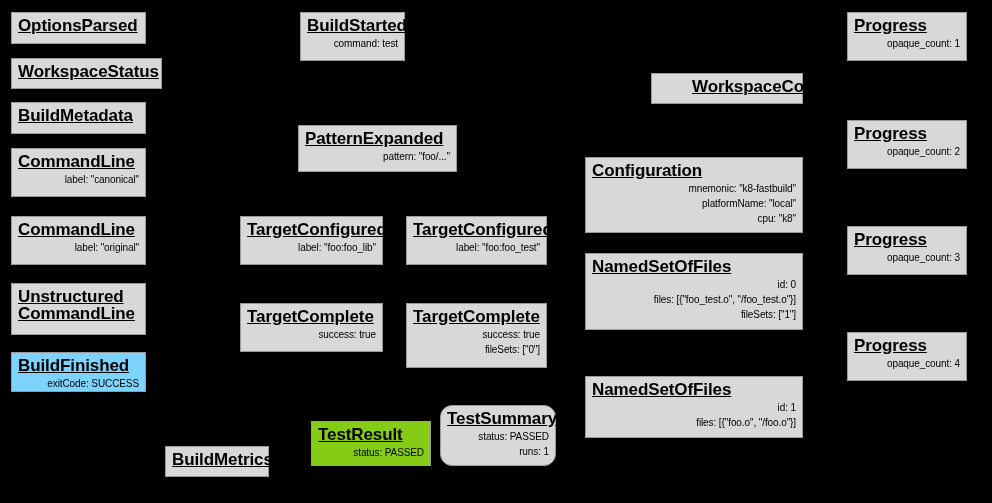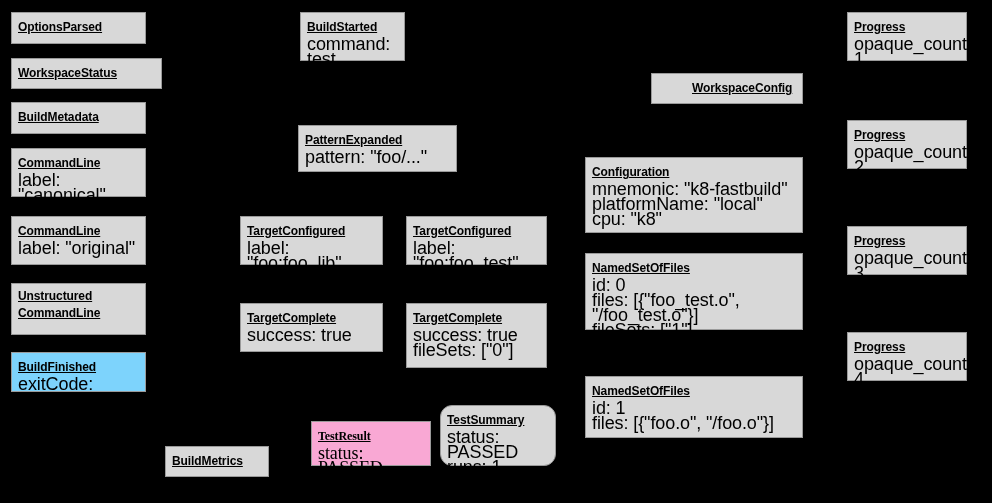--- a/index.html
+++ b/index.html
@@ -17,35 +17,36 @@
   }
   .node {
     position: absolute;
     box-sizing: border-box;
     background: #d8d8d8;
     border: 1px solid #9a9a9a;
     padding: 4px 6px 5px 6px;
     color: #000000;
   }
   .node-title {
-    font-size: 12px;
+    font-size: 17px;
     font-weight: bold;
     text-decoration: underline;
     line-height: 17px;
     white-space: pre-line;
     letter-spacing: -0.1px;
     display: inline-block;
   }
   .node-fields {
-    font-size: 18px;
+    font-size: 10px;
     font-weight: normal;
     line-height: 15px;
     margin-top: 1px;
     white-space: pre-line;
     letter-spacing: -0.1px;
+    text-align: right;
   }
   .node-fields:empty { display: none; }
 </style>
 </head>
 <body>
 
 <div id="canvas" style="width: 992px; height: 503px; background: rgb(0, 0, 0);">
     <div class="node" style="left: 11px; top: 12px; width: 135px; height: 32px; background: rgb(216, 216, 216); border-color: rgb(154, 154, 154); color: rgb(0, 0, 0);"><div class="node-title">OptionsParsed</div></div>
     <div class="node" style="left: 11px; top: 58px; width: 151px; height: 31px; background: rgb(216, 216, 216); border-color: rgb(154, 154, 154); color: rgb(0, 0, 0);"><div class="node-title">WorkspaceStatus</div></div>
     <div class="node" style="left: 11px; top: 102px; width: 135px; height: 32px; background: rgb(216, 216, 216); border-color: rgb(154, 154, 154); color: rgb(0, 0, 0);"><div class="node-title">BuildMetadata</div></div>
@@ -55,21 +56,21 @@
 CommandLine</div></div>
     <div class="node" style="left: 11px; top: 352px; width: 135px; height: 40px; background: #7dd3fc; border-color: rgb(154, 154, 154); color: rgb(0, 0, 0);"><div class="node-title">BuildFinished</div><div class="node-fields">exitCode: SUCCESS</div></div>
     <div class="node" style="left: 165px; top: 446px; width: 104px; height: 31px; background: rgb(216, 216, 216); border-color: rgb(154, 154, 154); color: rgb(0, 0, 0);"><div class="node-title">BuildMetrics</div></div>
     <div class="node" style="left: 300px; top: 12px; width: 105px; height: 49px; background: rgb(216, 216, 216); border-color: rgb(154, 154, 154); color: rgb(0, 0, 0);"><div class="node-title">BuildStarted</div><div class="node-fields">command: test</div></div>
     <div class="node" style="left: 298px; top: 113px; width: 159px; height: 47px; background: rgb(216, 216, 216); border-color: rgb(154, 154, 154); color: rgb(0, 0, 0); margin-top: 12px;"><div class="node-title">PatternExpanded</div><div class="node-fields">pattern: "foo/..."</div></div>
     <div class="node" style="left: 240px; top: 216px; width: 143px; height: 49px; background: rgb(216, 216, 216); border-color: rgb(154, 154, 154); color: rgb(0, 0, 0);"><div class="node-title">TargetConfigured</div><div class="node-fields">label: "foo:foo_lib"</div></div>
     <div class="node" style="left: 406px; top: 216px; width: 141px; height: 49px; background: rgb(216, 216, 216); border-color: rgb(154, 154, 154); color: rgb(0, 0, 0);"><div class="node-title">TargetConfigured</div><div class="node-fields">label: "foo:foo_test"</div></div>
     <div class="node" style="left: 240px; top: 303px; width: 143px; height: 49px; background: rgb(216, 216, 216); border-color: rgb(154, 154, 154); color: rgb(0, 0, 0);"><div class="node-title">TargetComplete</div><div class="node-fields">success: true</div></div>
     <div class="node" style="left: 406px; top: 303px; width: 141px; height: 65px; background: rgb(216, 216, 216); border-color: rgb(154, 154, 154); color: rgb(0, 0, 0);"><div class="node-title">TargetComplete</div><div class="node-fields">success: true
 fileSets: ["0"]</div></div>
-    <div class="node" style="left: 311px; top: 421px; width: 120px; height: 45px; background: #f9a8d4; border-color: rgb(154, 154, 154); color: rgb(0, 0, 0); font-family: Liberation Serif, serif;"><div class="node-title">TestResult</div><div class="node-fields">status: PASSED</div></div>
+    <div class="node" style="left: 311px; top: 421px; width: 120px; height: 45px; background: #84cc16; border-color: rgb(154, 154, 154); color: rgb(0, 0, 0);"><div class="node-title">TestResult</div><div class="node-fields">status: PASSED</div></div>
     <div class="node" style="left: 440px; top: 405px; width: 116px; height: 61px; background: rgb(216, 216, 216); border-color: rgb(154, 154, 154); color: rgb(0, 0, 0); border-radius: 12px;"><div class="node-title">TestSummary</div><div class="node-fields">status: PASSED
 runs: 1</div></div>
     <div class="node" style="left: 651px; top: 73px; width: 152px; height: 31px; background: rgb(216, 216, 216); border-color: rgb(154, 154, 154); color: rgb(0, 0, 0); padding-left: 40px;"><div class="node-title">WorkspaceConfig</div></div>
     <div class="node" style="left: 585px; top: 157px; width: 218px; height: 76px; background: rgb(216, 216, 216); border-color: rgb(154, 154, 154); color: rgb(0, 0, 0);"><div class="node-title">Configuration</div><div class="node-fields">mnemonic: "k8-fastbuild"
 platformName: "local"
 cpu: "k8"</div></div>
     <div class="node" style="left: 585px; top: 253px; width: 218px; height: 77px; background: rgb(216, 216, 216); border-color: rgb(154, 154, 154); color: rgb(0, 0, 0);"><div class="node-title">NamedSetOfFiles</div><div class="node-fields">id: 0
 files: [{"foo_test.o", "/foo_test.o"}]
 fileSets: ["1"]</div></div>
     <div class="node" style="left: 585px; top: 376px; width: 218px; height: 62px; background: rgb(216, 216, 216); border-color: rgb(154, 154, 154); color: rgb(0, 0, 0);"><div class="node-title">NamedSetOfFiles</div><div class="node-fields">id: 1

